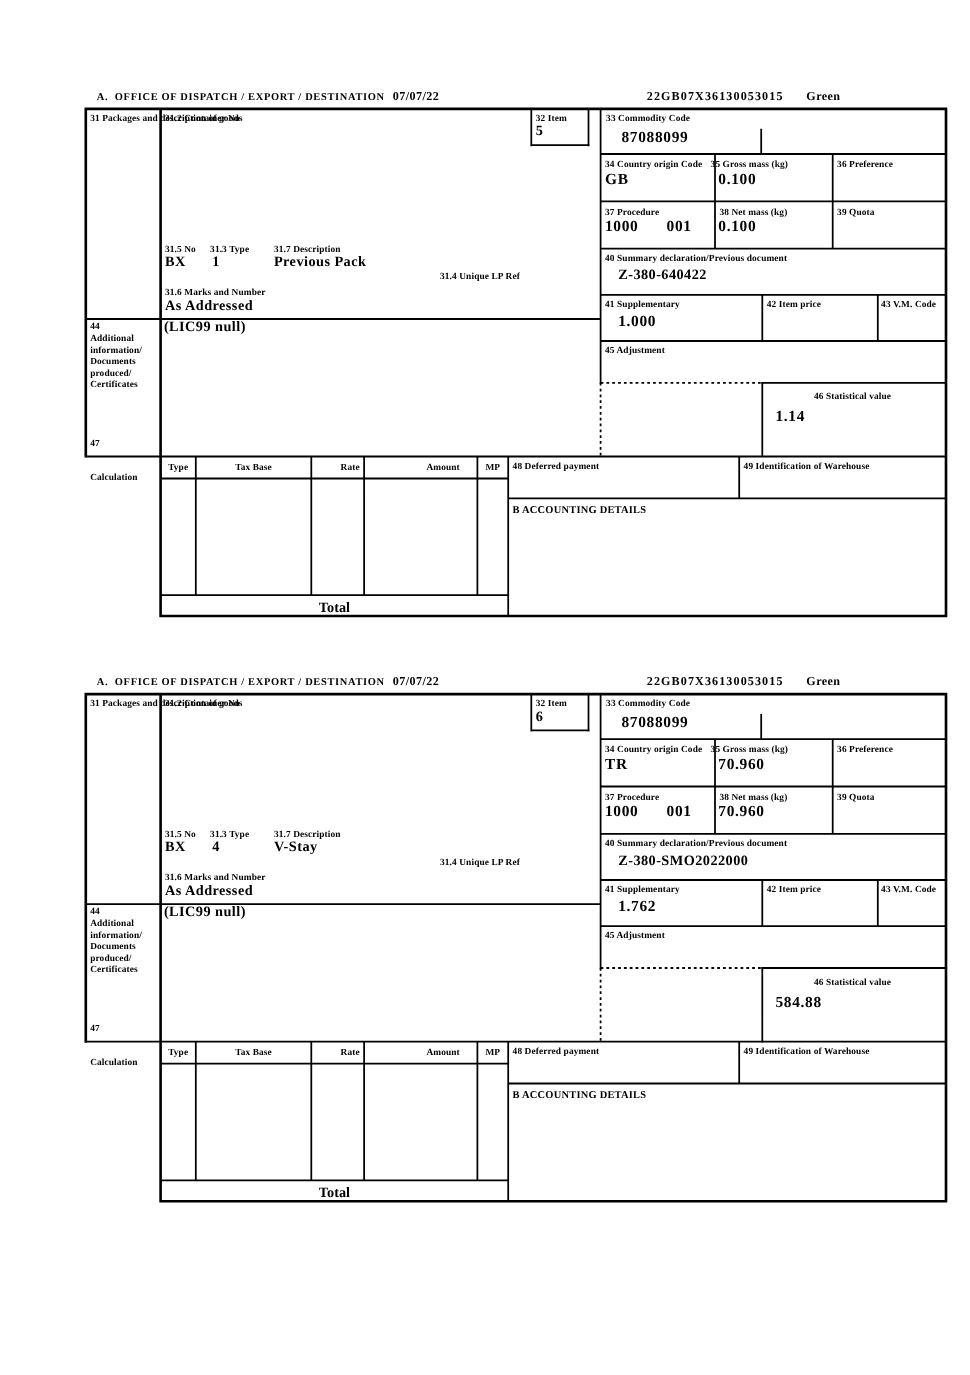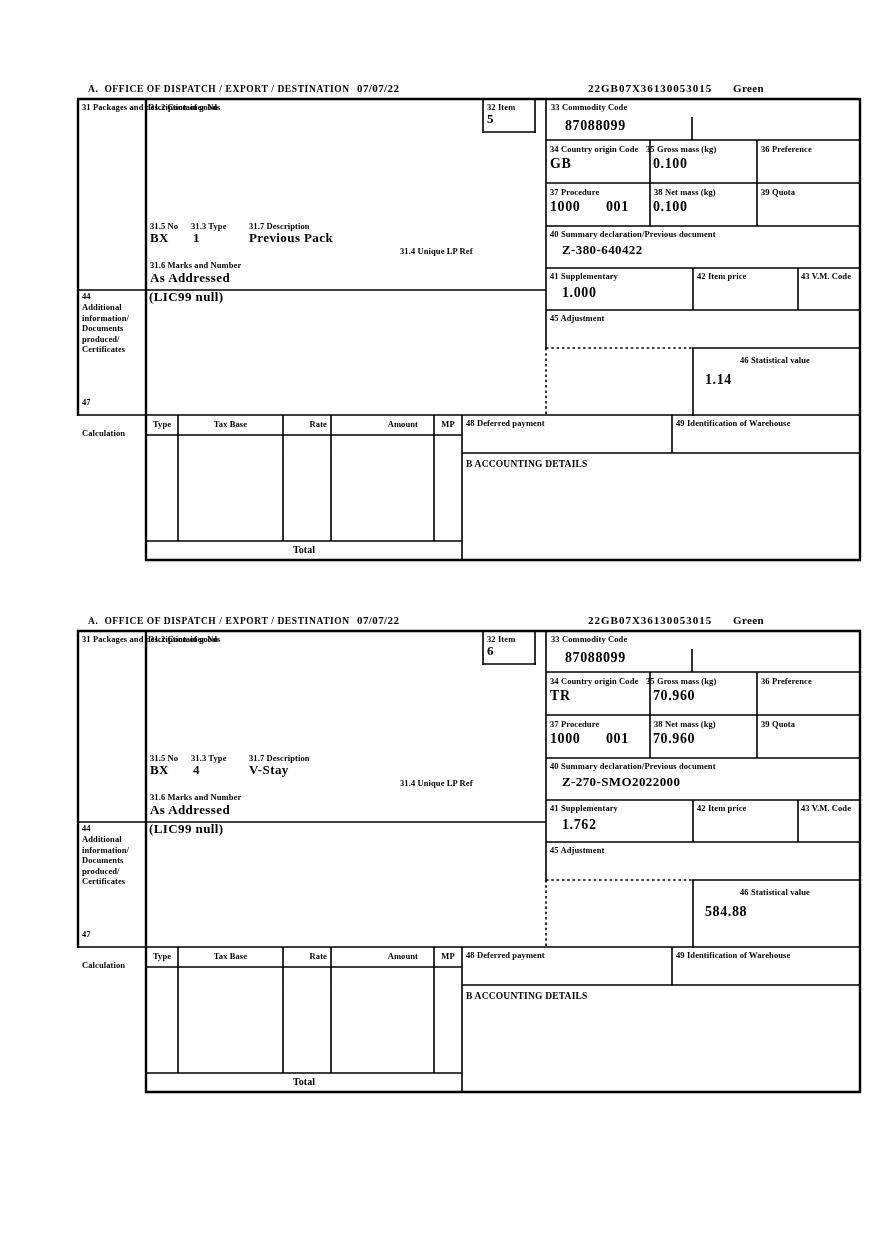--- a/index.html
+++ b/index.html
@@ -73,21 +73,21 @@
 
   
   .p-ctype{left:146px;top:337px;width:32px;}
   .p-ctax{left:178px;top:337px;width:105px;}
   .p-crate{left:281px;top:337px;width:46px;}
   .p-camount{left:329px;top:337px;width:89px;}
   .p-cmp{left:434px;top:337px;width:28px;}
   .p-b48{left:466px;top:336px;}
   .p-b49{left:676px;top:336px;}
   .p-acct{left:466px;top:377px;}
-  .p-total{left:146px;top:462px;width:316px;font-size:10px;font-weight:bold;}
+  .p-total{left:146px;top:462px;width:316px;font-size:13px;font-weight:bold;}
 </style>
 </head>
 <body>
 
 <div id="page">
     <div class="form" id="form-0" style="top: 82px;">
     <svg class="grid" width="882" height="480" viewBox="0 0 882 480" fill="none">
 
       <path stroke="#000" stroke-width="2.4" d="M77 17H861 M860 16V479 M145 478H861 M78 16V334 M146 16V479"></path>
 
@@ -227,21 +227,21 @@
     <div class="t lbl p-b35">35 Gross mass (kg)</div>
     <div class="t val-lg p-gross">70.960</div>
     <div class="t lbl p-b36">36 Preference</div>
     <div class="t lbl p-b37">37 Procedure</div>
     <div class="t val-lg p-proc">1000</div>
     <div class="t val-lg p-proc2">001</div>
     <div class="t lbl p-b38">38 Net mass (kg)</div>
     <div class="t val-lg p-net">70.960</div>
     <div class="t lbl p-b39">39 Quota</div>
     <div class="t lbl p-b40">40 Summary declaration/Previous document</div>
-    <div class="t val p-prevdoc">Z-270-SMO2022000</div>
+    <div class="t val p-prevdoc">Z-380-SMO2022000</div>
     <div class="t lbl p-b41">41 Supplementary</div>
     <div class="t val-lg p-supp">1.762</div>
     <div class="t lbl p-b42">42 Item price</div>
     <div class="t lbl p-b43">43 V.M. Code</div>
     <div class="t lbl p-b45">45 Adjustment</div>
     <div class="t lbl p-b46">46 Statistical value</div>
     <div class="t val-lg p-stat">584.88</div>
 
     <div class="t lbl ctr p-ctype">Type</div>
     <div class="t lbl ctr p-ctax">Tax Base</div>

